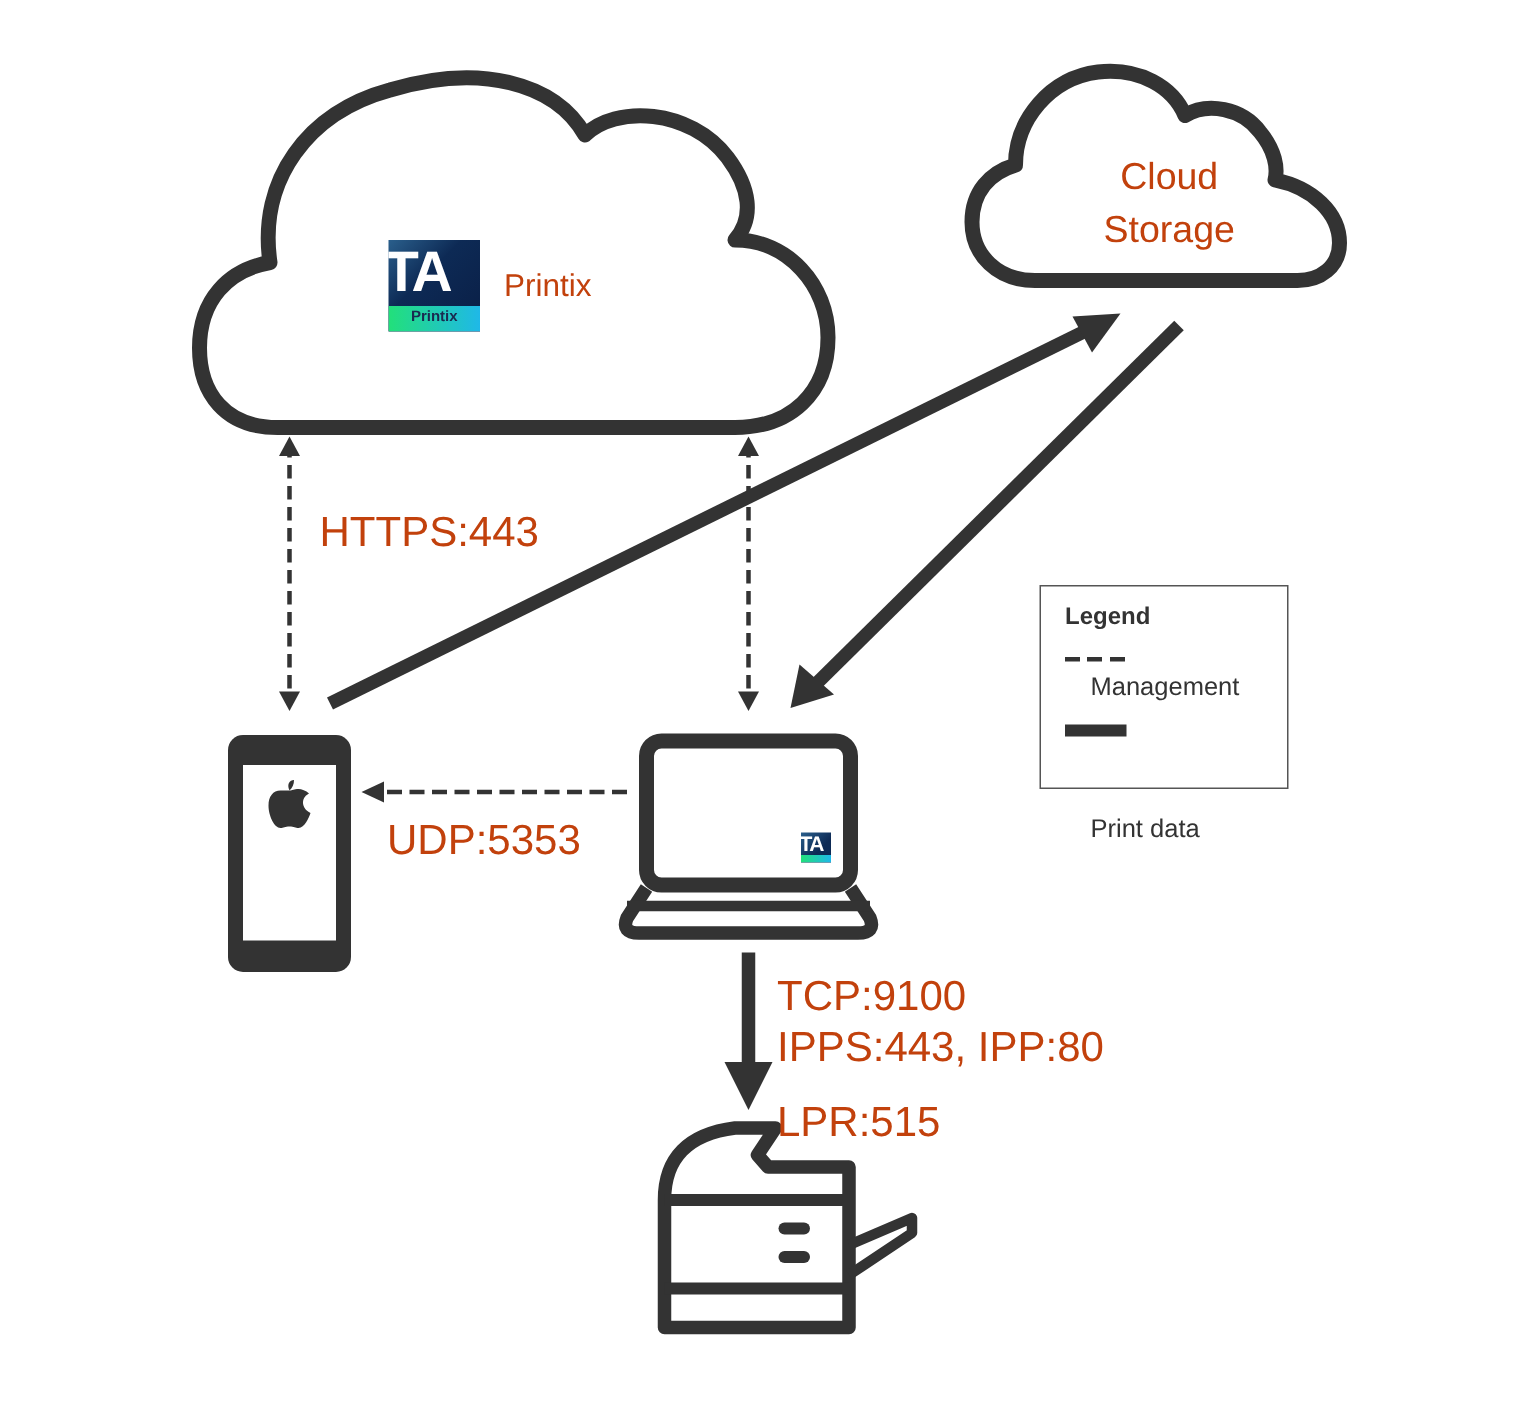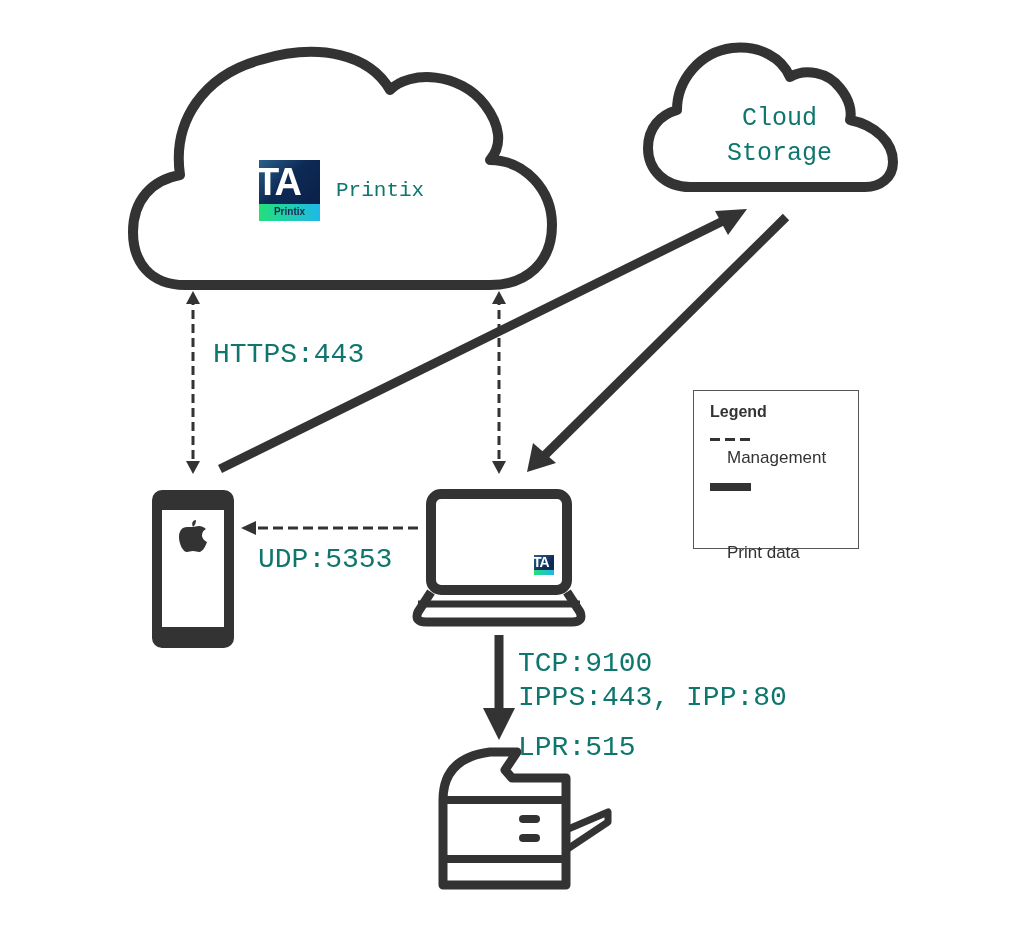--- a/index.html
+++ b/index.html
@@ -1,22 +1,22 @@
 <!DOCTYPE html>
 <html><head>
 <meta charset="utf-8">
 <style>
   html, body { margin: 0; padding: 0; background: #ffffff; }
   body { width: 1024px; height: 949px; position: relative; overflow: hidden; font-family: "Liberation Sans", sans-serif; color: #333333; }
   svg.canvas { position: absolute; left: 0; top: 0; }
-  .lbl { position: absolute; font-family: Liberation Mono, monospace; color: #0f766e; white-space: nowrap; }
+  .lbl { position: absolute; font-family: Liberation Sans, sans-serif; color: #c2410c; white-space: nowrap; }
   .proto { font-size: 28px; }
   .cloud-title { font-size: 25px; text-align: center; line-height: 35px; }
   .printix-text { font-size: 21px; }
-  .legend-box { position: absolute; left: 693px; top: 390px; width: 166px; height: 159px; border: 1.5px solid #555555; box-sizing: border-box; background: #ffffff; }
+  .legend-box { position: absolute; left: 693px; top: 390px; width: 166px; height: 136px; border: 1.5px solid #555555; box-sizing: border-box; background: #ffffff; }
   .legend-title { position: absolute; left: 16px; top: 12px; font-size: 16px; font-weight: bold; }
   .legend-dash { position: absolute; left: 16px; top: 47px; width: 41px; height: 3px; background: repeating-linear-gradient(90deg, #333 0 10px, transparent 10px 15px); }
   .legend-solid { position: absolute; left: 16px; top: 92px; width: 41px; height: 8px; background: #333333; }
   .legend-mgmt { position: absolute; left: 33px; top: 57px; font-size: 17px; }
   .legend-print { position: absolute; left: 33px; top: 104px; font-size: 17px; margin-top: 48px; }
   .ta-logo { position: absolute; left: 259px; top: 160px; width: 61px; height: 61px; background: linear-gradient(135deg, #2a5f8c 0%, #0d2a55 40%, #0a1e45 100%); overflow: hidden; }
   .ta-logo .ta { position: absolute; left: -3px; top: 0px; font-size: 38px; font-weight: bold; color: #ffffff; letter-spacing: -2px; line-height: 44px; }
   .ta-logo .band { position: absolute; left: 0; bottom: 0; width: 100%; height: 17px; background: linear-gradient(90deg, #22e07a 0%, #1fb8e8 100%); }
   .ta-logo .band span { position: absolute; left: 0; width: 100%; text-align: center; top: 2px; font-size: 10px; font-weight: bold; color: #1a2a50; }
   .ta-small { position: absolute; left: 534px; top: 555px; width: 20px; height: 20px; background: linear-gradient(135deg, #2a5f8c 0%, #0d2a55 60%); overflow: hidden; }

